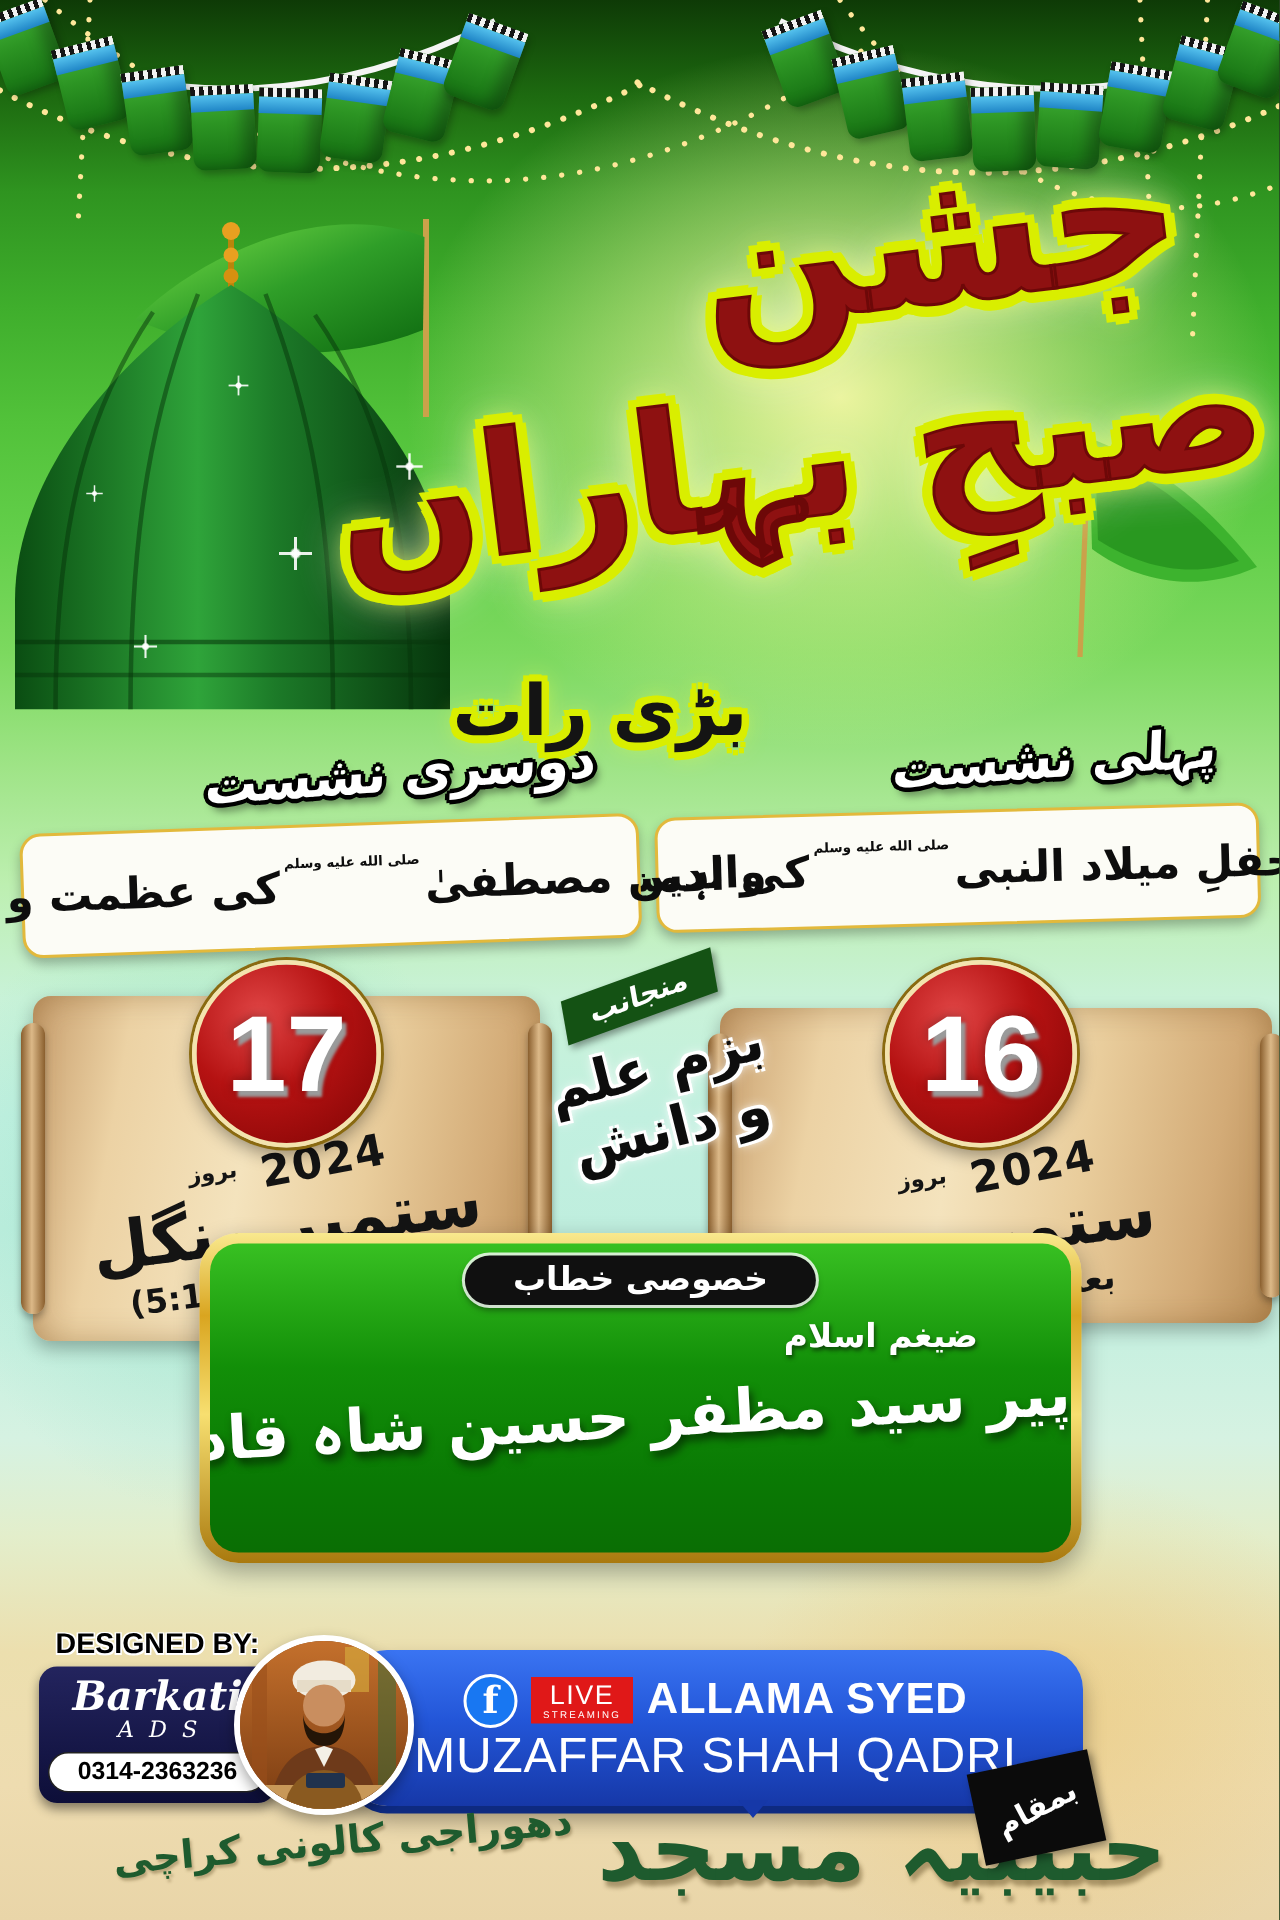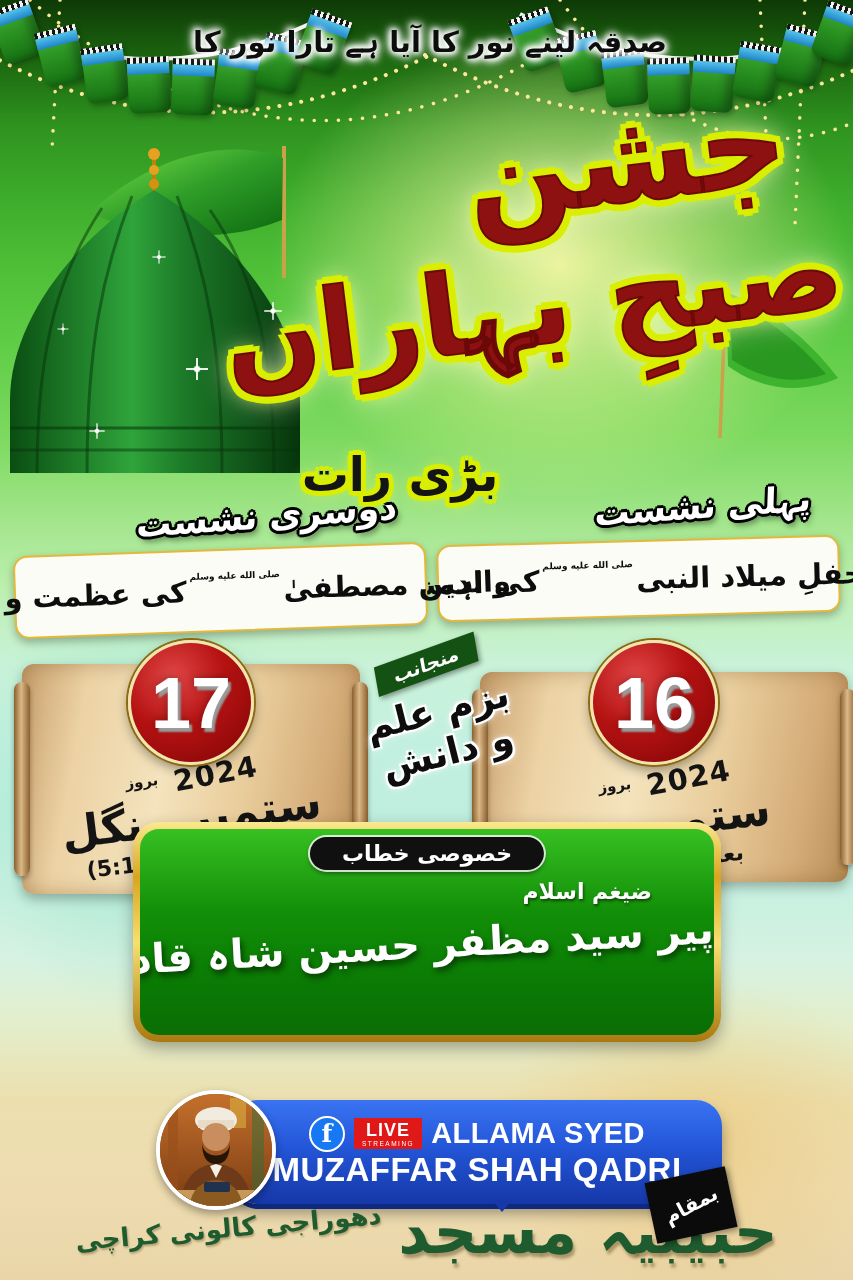--- a/index.html
+++ b/index.html
@@ -146,24 +146,24 @@
     box-shadow:0 5px 0 #0e2a80, 0 9px 14px rgba(0,0,0,.35);
     display:flex; flex-direction:column; align-items:center; justify-content:center; color:#fff;
     font-family:"Liberation Sans", sans-serif; }
   .live-banner::after { content:""; position:absolute; bottom:-18px; left:53%;
     border:10px solid transparent; border-top:12px solid #1638a8; }
   .lb-row1 { display:flex; align-items:center; gap:9px; }
   .fb { width:36px; height:36px; border-radius:50%; background:#1877f2; border:2px solid #fff;
     color:#fff; font-weight:900; font-size:25px; font-family:"DejaVu Serif", serif;
     display:flex; align-items:center; justify-content:center; }
   .live-badge { background:#e01818; padding:3px 8px 2px; text-align:center; line-height:1; }
-  .live-word { font-size:18px; font-weight:700; letter-spacing:1px; }
+  .live-word { font-size:18px; font-weight:400; letter-spacing:1px; }
   .streaming { font-size:6.5px; letter-spacing:1.5px; margin-top:2px; }
   .lb-line1 { font-size:29px; font-weight:900; letter-spacing:.5px; }
-  .lb-line2 { font-size:33px; font-weight:700; letter-spacing:.5px; margin-top:-1px; }
+  .lb-line2 { font-size:33px; font-weight:400; letter-spacing:.5px; margin-top:-1px; }
 
   
   .venue-tag { position:absolute; left:650px; top:1174px; width:82px; height:62px; z-index:9;
     background:#0b0b0b; transform:rotate(-12deg); display:flex; align-items:center; justify-content:center;
     box-shadow:2px 3px 6px rgba(0,0,0,.4); }
   .venue-tag span { color:#fff; font-size:20px; font-weight:700; transform:rotate(-16deg); direction:rtl; }
   .venue-line { position:absolute; left:0; top:1196px; width:853px; z-index:8; display:flex; direction:rtl;
     align-items:center; justify-content:center; gap:16px; color:#1e5b2e; }
   .venue-name { font-size:61px; font-weight:900; text-shadow:2px 4px 3px rgba(90,70,30,.45); }
   .venue-loc { font-size:26px; font-weight:800; transform:rotate(-5deg); margin-top:-8px;
@@ -243,21 +243,20 @@
     <path d="M32 24 C 70 40 98 62 128 96 C 96 108 62 100 34 82 Z" fill="#1e8a18" opacity="0.65"></path>
   </svg>
 
   <div class="sparkle" style="left:186px; top:358px;"></div>
   <div class="sparkle" style="left:86px; top:420px; transform:scale(.7);"></div>
   <div class="sparkle" style="left:262px; top:300px; transform:scale(.8);"></div>
   <div class="sparkle" style="left:148px; top:246px; transform:scale(.6);"></div>
   <div class="sparkle" style="left:52px; top:318px; transform:scale(.5);"></div>
 
   <div class="couplet">
-    <div class="cline">صدقہ لینے نور کا آیا ہے تارا نور کا</div>
   </div>
 
   <div class="title-block">
     <div class="cal title-word1">جشن</div>
     <div class="cal title-word2">صبحِ بہاراں</div>
   </div>
   <div class="subtitle">بڑی رات</div>
 
   <div class="session-heading h-first">پہلی نشست</div>
   <div class="session-box b-first">
@@ -306,20 +305,28 @@
   </div>
 
   <div class="speaker">
     <div class="speaker-inner">
       <div class="pill">خصوصی خطاب</div>
       <div class="prefix">ضیغم اسلام</div>
       <div class="speaker-name">پیر سید مظفر حسین شاہ قادری</div>
     </div>
   </div>
 
+  <div class="designer">
+    <div class="designer-label">DESIGNED BY:</div>
+    <div class="designer-card">
+      <div class="brand">Barkati</div>
+      <div class="brand-sub">ADS</div>
+      <div class="phone">0314-2363236</div>
+    </div>
+  </div>
 
   <div class="avatar">
     <svg viewBox="0 0 112 112" width="112" height="112">
       <defs>
         <linearGradient id="avbg" x1="0" y1="0" x2="0" y2="1">
           <stop offset="0" stop-color="#c4702c"></stop>
             <stop offset="1" stop-color="#7a3c12"></stop>
         </linearGradient>
       </defs>
       <rect width="112" height="112" fill="url(#avbg)"></rect>

